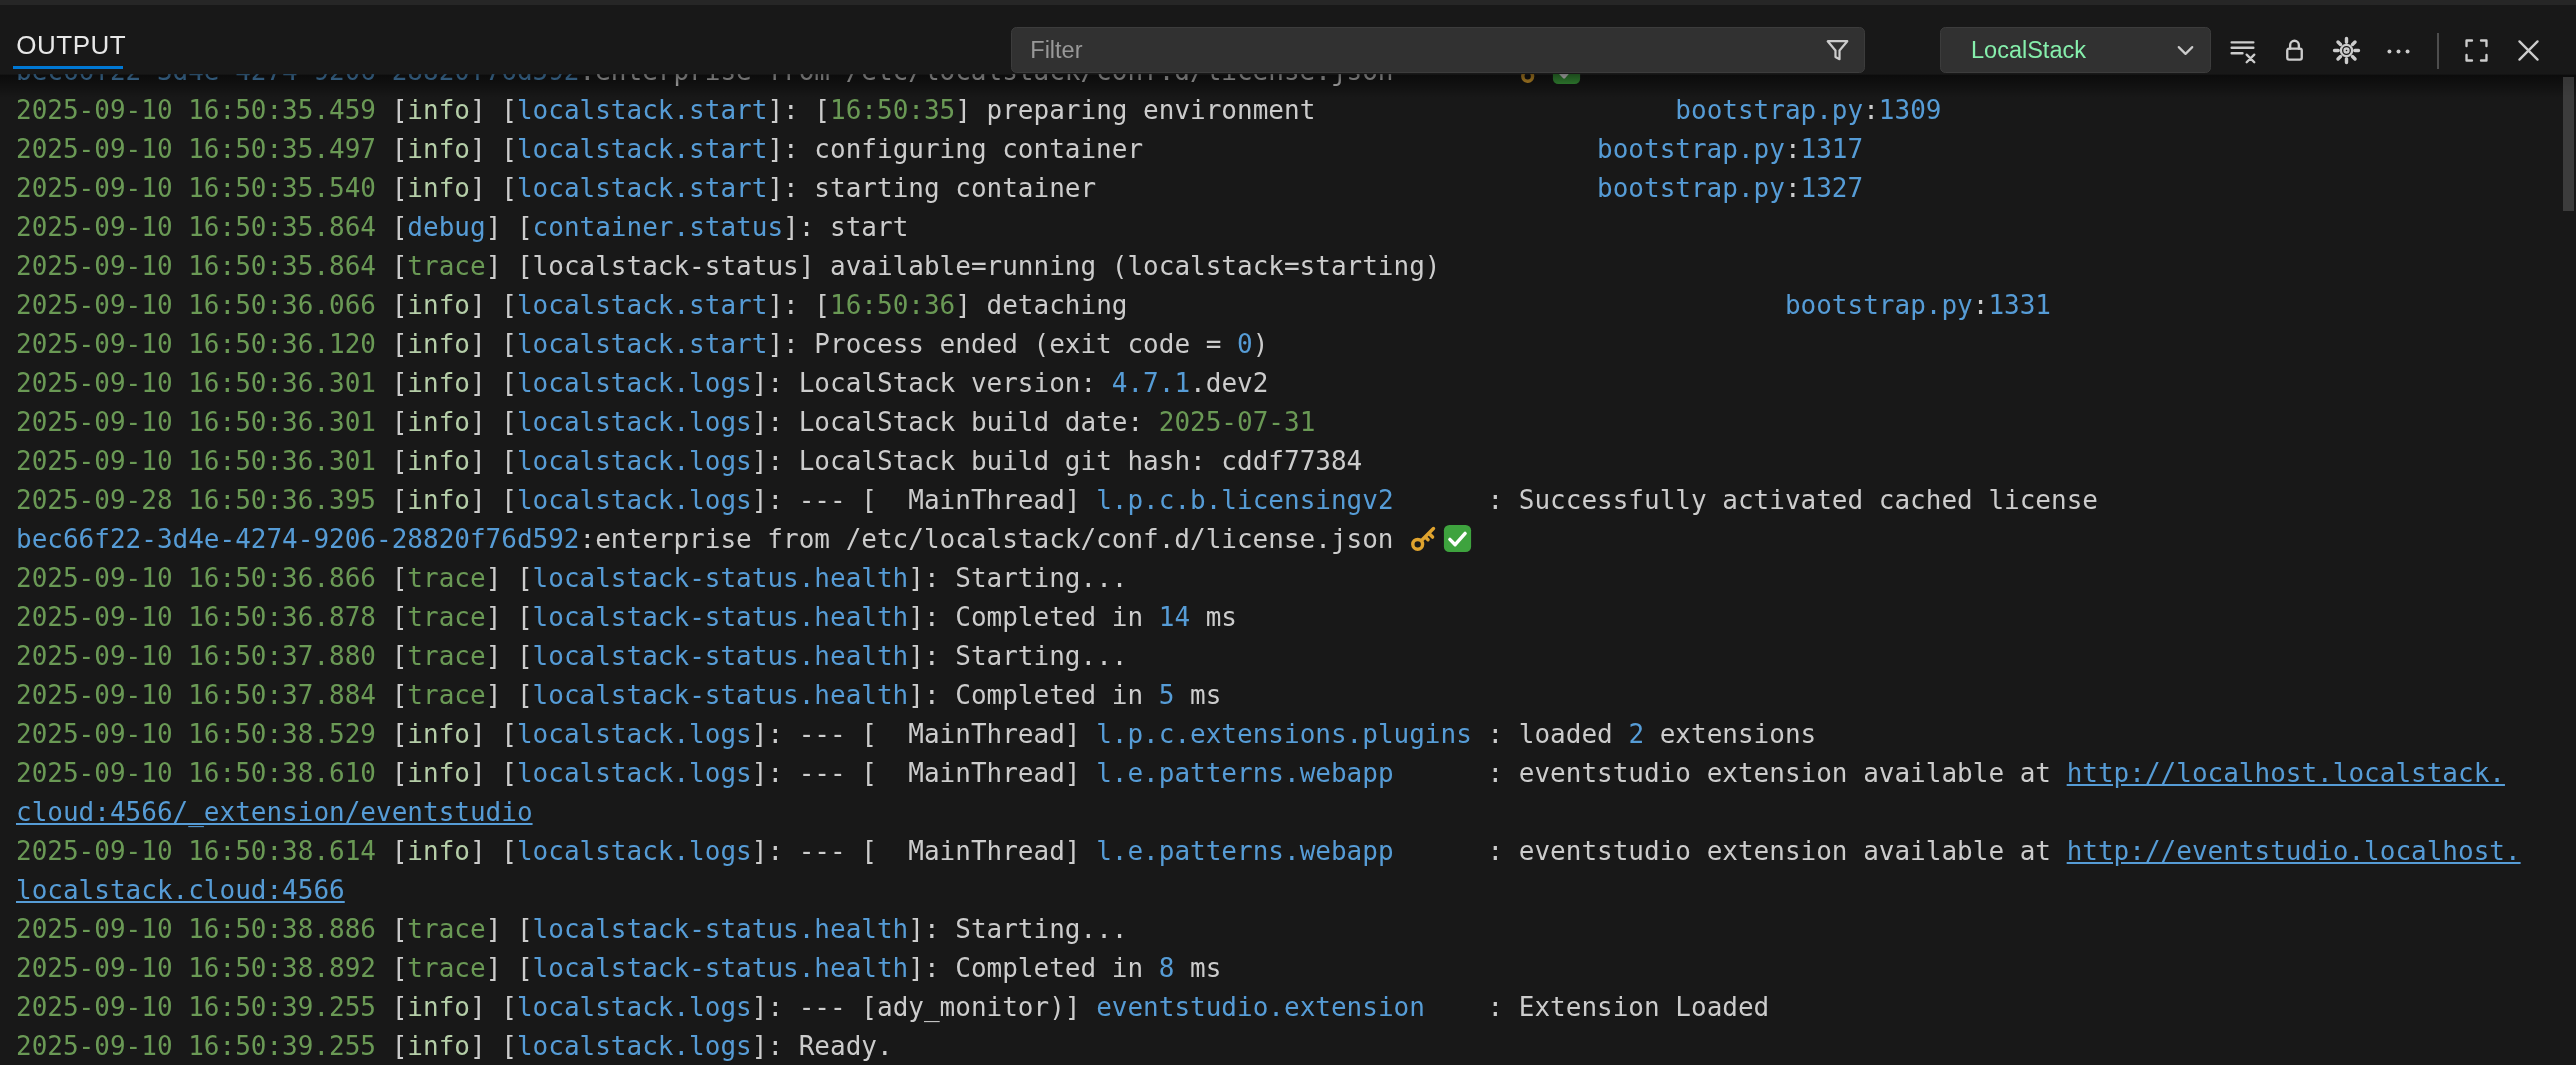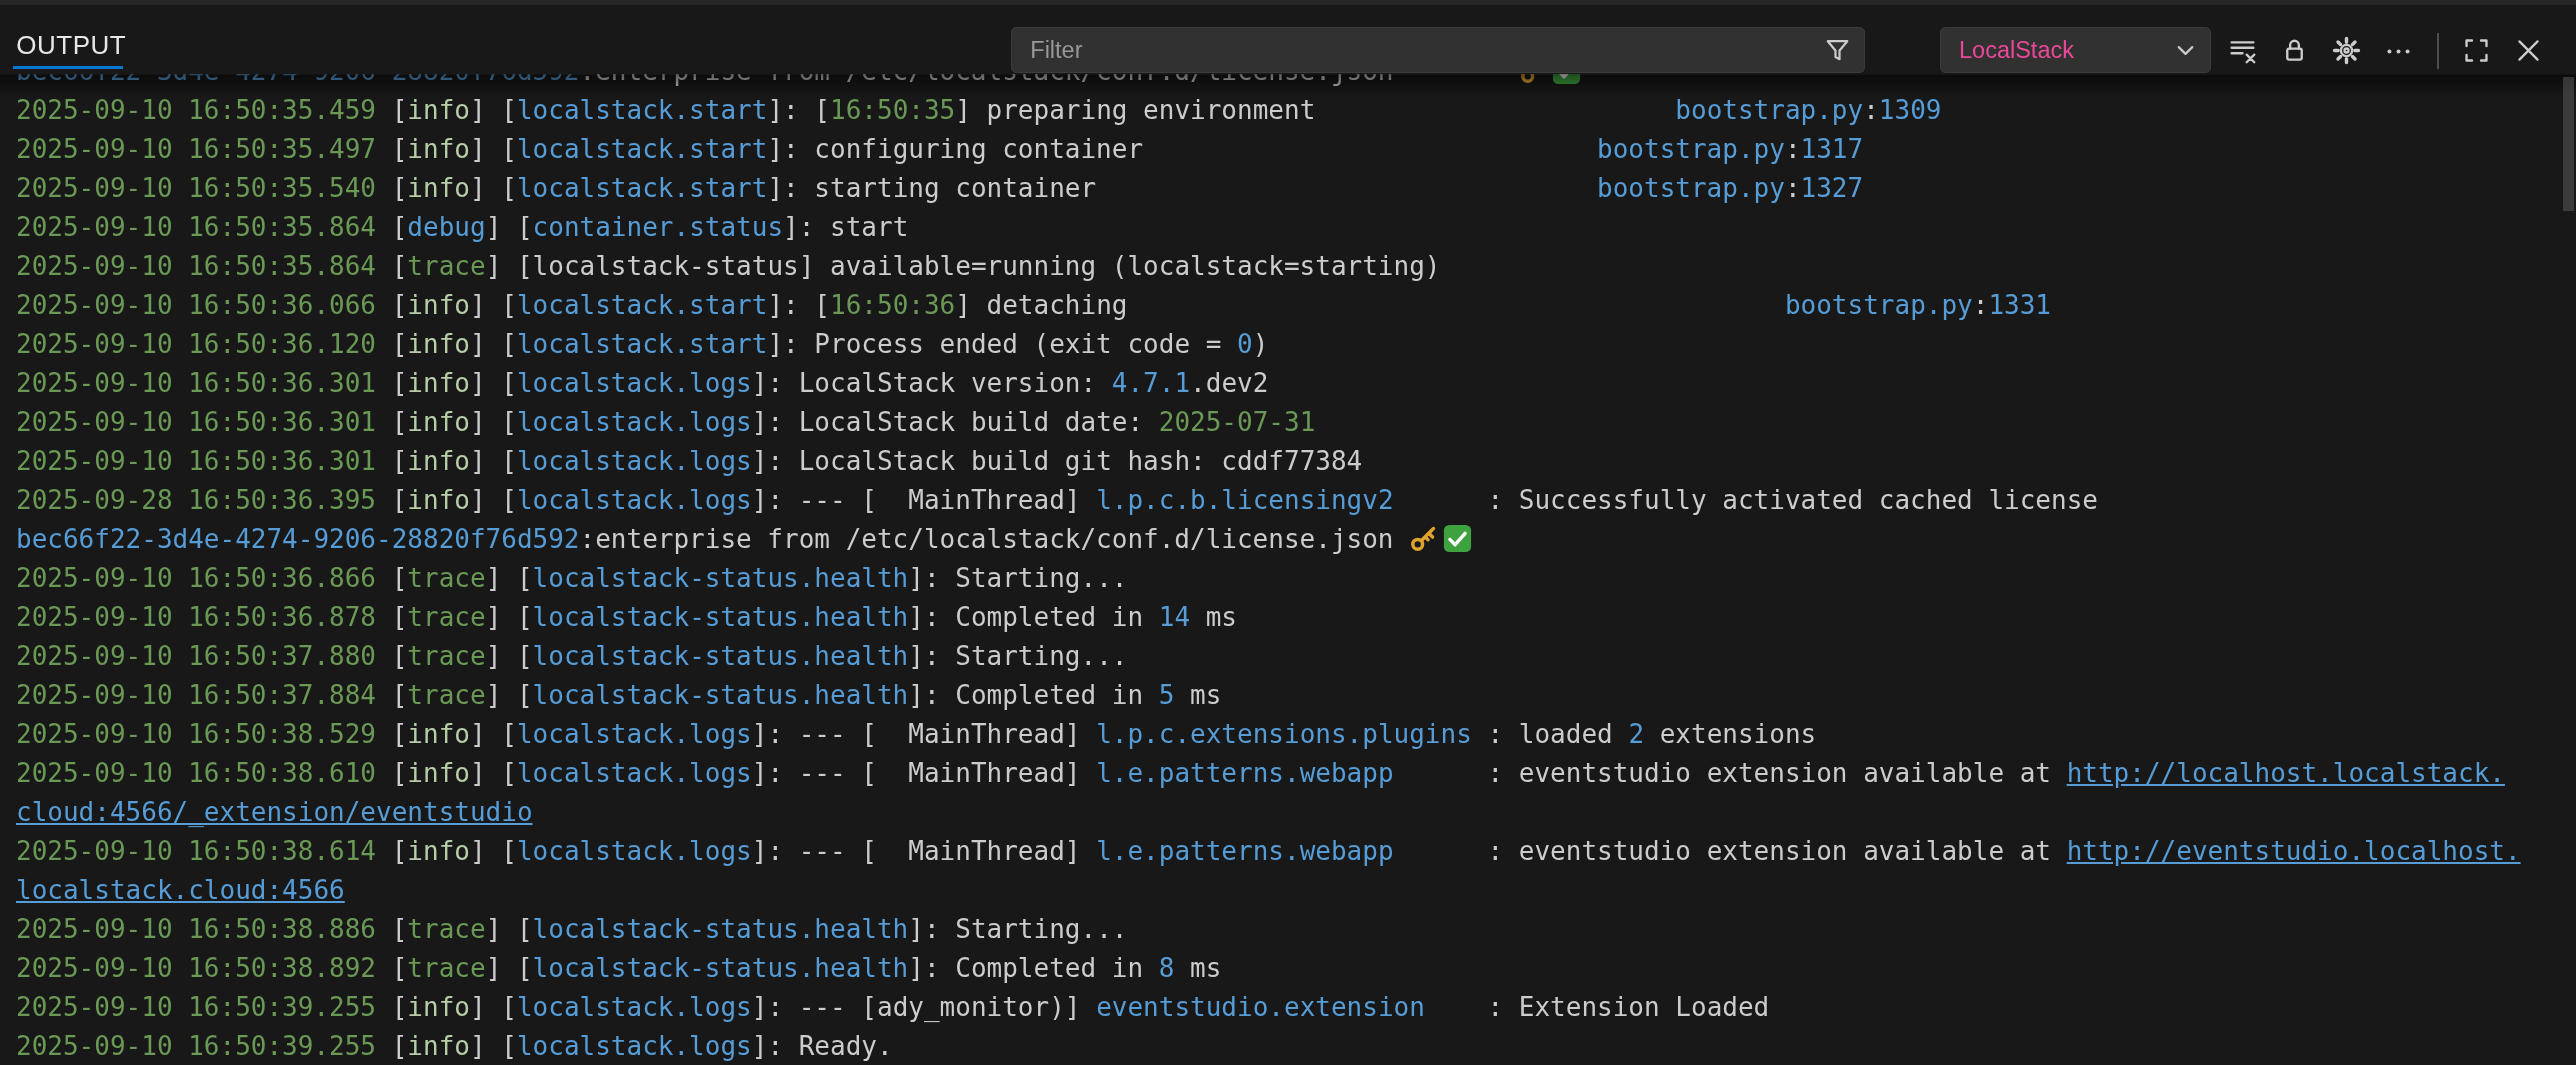--- a/index.html
+++ b/index.html
@@ -14,21 +14,21 @@
   .filter{position:absolute;left:977px;top:22.6px;width:854px;height:46px;box-sizing:border-box;
           background:#313131;border:0.9px solid #3c3c3c;border-radius:5.4px;
           display:flex;padding:0 12.6px 0 16.3px;margin-left:34px;}
   .filter input{flex:1;background:transparent;border:0;outline:0;color:#cccccc;
           font-family:"Liberation Sans",sans-serif;font-size:23.5px;}
   .filter input::placeholder{color:#989898;}
   .icon{display:flex;align-items:center;justify-content:center;}
   .select{position:absolute;left:1940px;top:22.6px;width:271px;height:46px;box-sizing:border-box;
           background:#313131;border:0.9px solid #3c3c3c;border-radius:5.4px;cursor:pointer;
           display:flex;align-items:center;justify-content:space-between;padding:0 11px 0 18px;}
-  .select .sel-label{font-size:23.5px;color:#ec4899;}
+  .select .sel-label{font-size:23.5px;color:#86efac;margin-left:12px;}
   .actions{position:absolute;left:2224px;top:26px;display:flex;align-items:center;gap:16.3px;}
   .act-btn{width:36px;height:40px;display:flex;align-items:center;justify-content:center;cursor:pointer;border-radius:5.4px;}
   .divider{width:1.8px;height:36px;background:#4d4d4d;margin:0 3.6px;}
   svg.codicon{stroke:#cccccc;fill:none;stroke-width:1.3;stroke-linecap:round;stroke-linejoin:round;}
   svg.codicon .fill{fill:#cccccc;stroke:none;}
   .content{position:absolute;left:0;top:74px;right:0;bottom:0;overflow:hidden;padding-left:16px;}
   .row{font-family:"DejaVu Sans Mono",monospace;font-size:26px;line-height:39px;white-space:pre;color:#cccccc;}
   .row:first-child{margin-top:-22px;}
   .c-g{color:var(--green,#6A9955);}
   .c-i{color:var(--info,#B5CEA8);}

